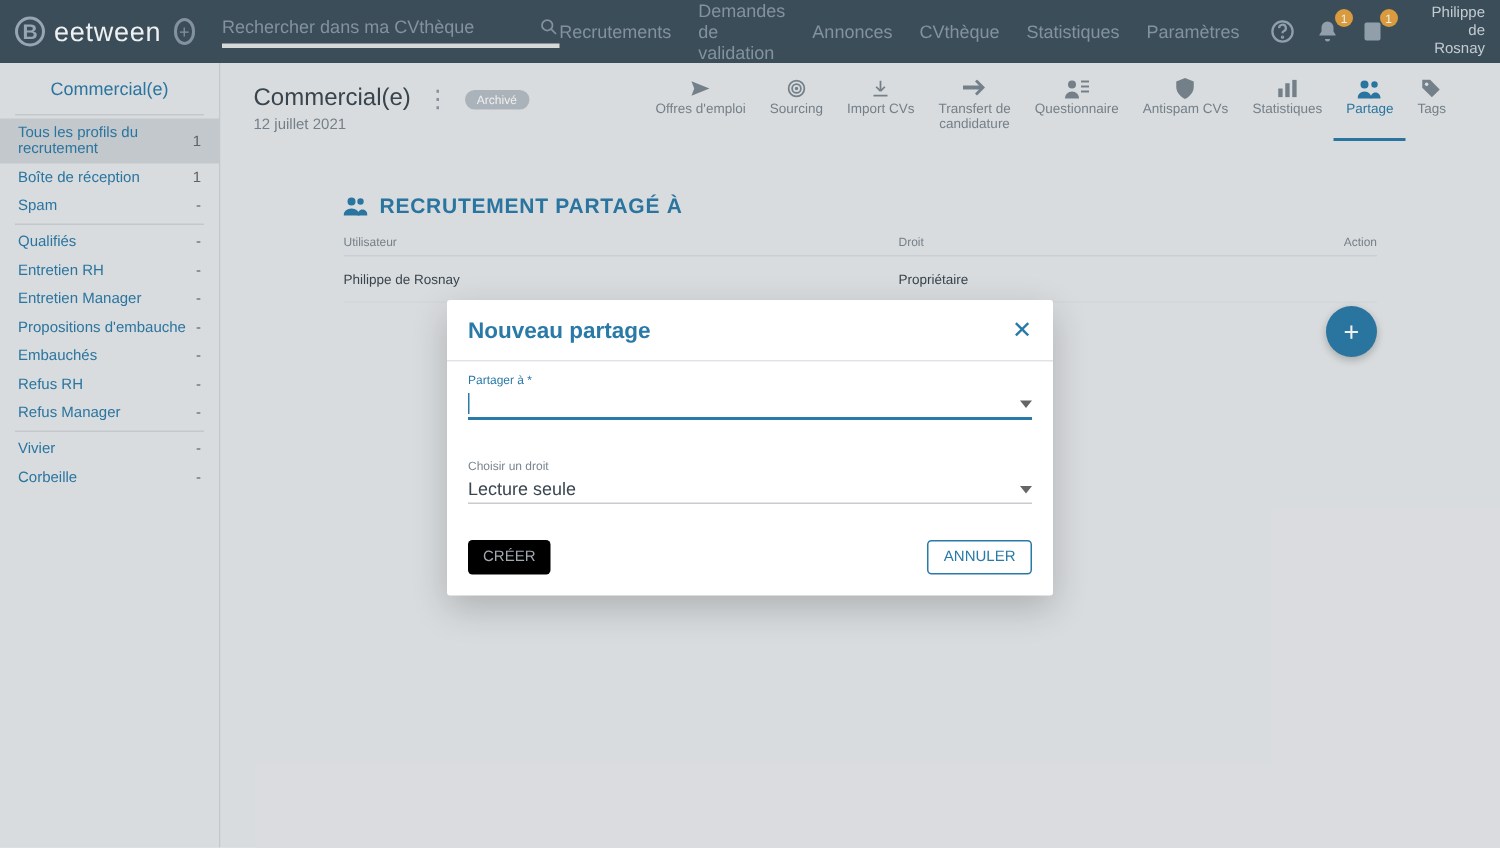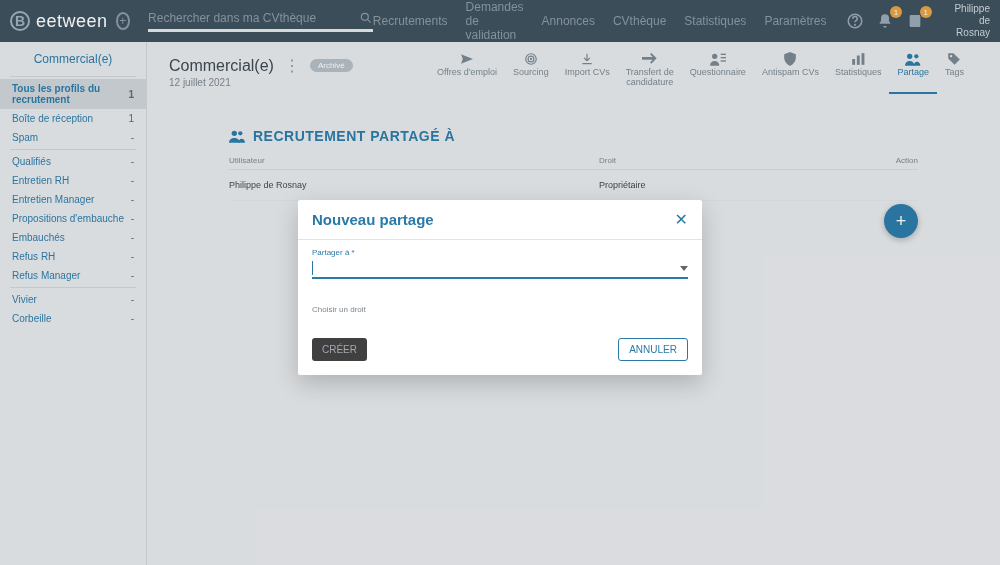--- a/index.html
+++ b/index.html
@@ -20,21 +20,21 @@
 .header-icons { display: flex; gap: 12px; margin-left: 20px; align-items: center; }
 .icon-btn { width: 20px; height: 20px; display: flex; align-items: center; justify-content: center; color: #9aa8b3; position: relative; cursor: pointer; }
 .badge { position: absolute; top: -5px; right: -8px; background: #e8a33d; color: #fff; font-size: 8px; width: 12px; height: 12px; border-radius: 50%; display: flex; align-items: center; justify-content: center; }
 .user-name { color: #d0d8de; font-size: 10px; text-align: right; line-height: 1.2; margin-left: 12px; }
 
 
 .sidebar { position: absolute; left: 0; top: 42px; width: 147px; height: calc(100% - 42px); background: #e8eaec; border-right: 1px solid #d0d4d8; }
 .sidebar-title { text-align: center; font-size: 12px; color: #2a7aa8; font-weight: 500; padding: 10px 0 8px; }
 .sidebar hr { border: none; border-top: 1px solid #d0d4d8; margin: 2px 10px; }
 .sidebar-item { display: flex; justify-content: space-between; align-items: center; padding: 4px 12px; font-size: 10px; color: #2a7aa8; cursor: pointer; }
-.sidebar-item.active { background: #d0d4d8; font-weight: bold; }
+.sidebar-item.active { background: #d0d4d8; }
 .sidebar-count { color: #666; font-size: 10px; }
 
 
 .main { position: absolute; left: 147px; top: 42px; right: 0; bottom: 0; background: #e8eaec; padding: 14px 22px; }
 .page-heading { display: flex; align-items: center; gap: 10px; }
 .page-title { font-size: 16px; color: #3a4650; font-weight: 500; }
 .more-dots { color: #8a99a5; cursor: pointer; }
 .archive-badge { background: #b5bdc4; color: #fff; font-size: 8px; padding: 2px 8px; border-radius: 8px; }
 .page-date { font-size: 10px; color: #7a8690; margin-top: 2px; }
 
@@ -67,21 +67,21 @@
 .modal-body { padding: 4px 14px 14px; }
 .field { margin-top: 4px; }
 .field-label { font-size: 8px; color: #2a7aa8; }
 .field-label.grey { color: #7a8690; }
 .field-control { display: flex; align-items: center; justify-content: space-between; padding: 4px 0 2px; border-bottom: 1px solid #c8ccd0; font-size: 12px; color: #3a4650; }
 .field-control.active { border-bottom: 2px solid #2a7aa8; }
 .caret { width: 0; height: 0; border-left: 4px solid transparent; border-right: 4px solid transparent; border-top: 5px solid #666; }
 .cursor-bar { display: inline-block; width: 1px; height: 14px; background: #2a7aa8; }
 .modal-footer { display: flex; justify-content: space-between; padding: 10px 14px 14px; }
 .btn { font-size: 10px; padding: 5px 10px; border-radius: 3px; cursor: pointer; border: none; font-weight: 500; }
-.btn-create { background: #404040; color: #a0a8b0; cursor: not-allowed; }
+.btn-create { background: #000000; color: #a0a8b0; cursor: not-allowed; }
 .btn-cancel { background: #fff; color: #2a7aa8; border: 1px solid #2a7aa8; }
 
 svg { display: block; }
 </style>
 </head>
 <body>
 
 <div class="header">
   <div class="logo">
     <span class="logo-b">B</span>
@@ -322,20 +322,24 @@
     <div class="modal-body">
       <div class="field">
         <div class="field-label">Partager à *</div>
         <div class="field-control active">
           <span class="cursor-bar"></span>
           <span class="caret"></span>
         </div>
       </div>
       <div class="field" style="margin-top:26px">
         <div class="field-label grey">Choisir un droit</div>
+        <div class="field-control">
+          <span>Lecture seule</span>
+          <span class="caret"></span>
+        </div>
       </div>
     </div>
     <div class="modal-footer">
       <button class="btn btn-create" disabled="">CRÉER</button>
       <button class="btn btn-cancel">ANNULER</button>
     </div>
   </div>
 </div>
 
 </body></html>

